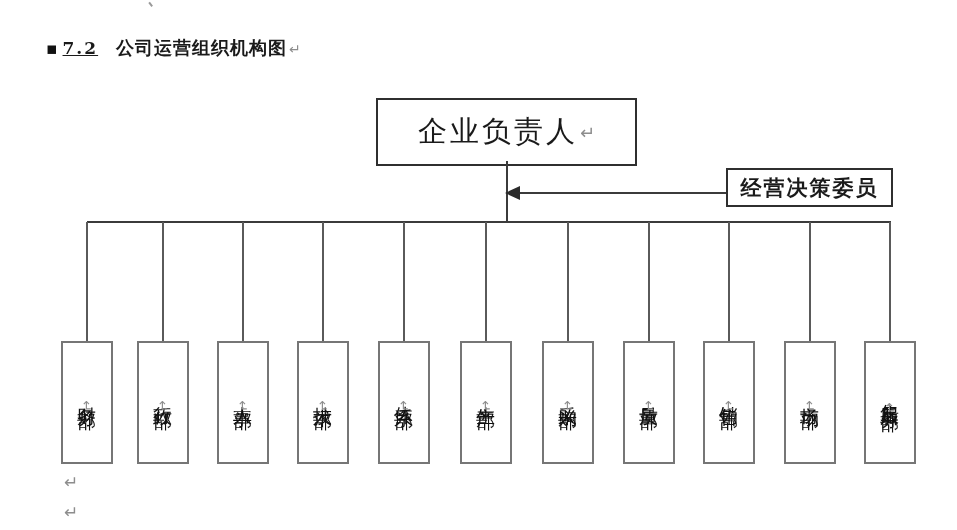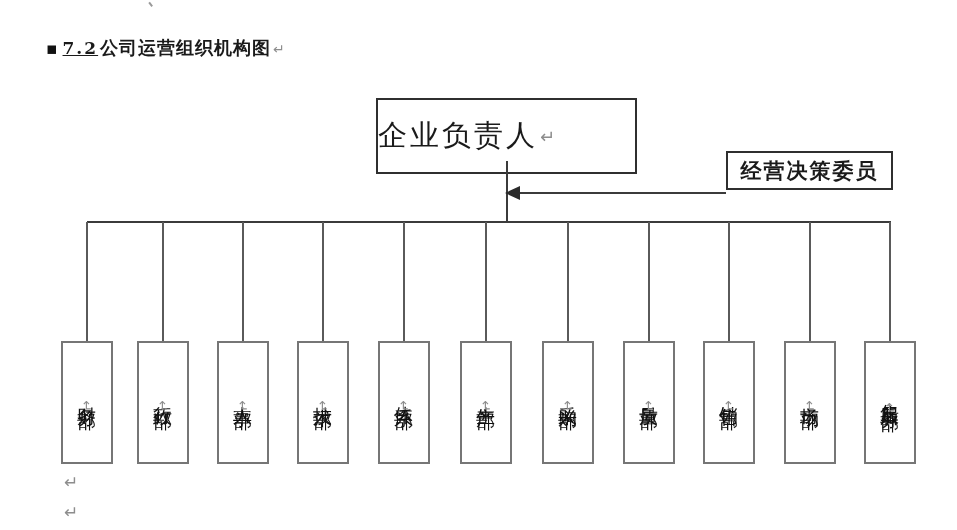--- a/index.html
+++ b/index.html
@@ -5,36 +5,36 @@
   html,body { margin:0; padding:0; background:#fff; }
   .page {
     position:relative; width:957px; height:530px; background:#ffffff;
     font-family:"DejaVu Serif","Liberation Serif",serif; color:#1a1a1a;
     overflow:hidden;
   }
   
   .heading { position:absolute; left:46px; top:36px; display:flex; align-items:baseline; white-space:nowrap; }
   .h-bullet { font-size:17px; color:#111; margin-right:5px; font-family:"DejaVu Sans",sans-serif; }
   .h-num { font-weight:bold; font-size:17px; letter-spacing:2px;text-decoration:underline; }
-  .h-title { font-weight:bold; font-size:18px; letter-spacing:1px; margin-left:2px; }
+  .h-title { font-weight:bold; font-size:18px; letter-spacing:1px; margin-left:18px; }
   .pmark { color:#8d8d8d; font-family:"DejaVu Sans",sans-serif; }
   .h-pmark { font-size:14px; margin-left:2px; }
   
   .top-fragment { position:absolute; left:149px; top:0; width:6px; height:5px;
     border-left:2px solid #9a9a9a; transform:rotate(-38deg); }
   
   .root-box {
-    position:absolute; left:376px; top:98px; width:261px; height:76px;
+    position:absolute; left:376px; top:98px; width:261px; height:68px;
     border:2px solid #2f2f2f; box-sizing:border-box;
-    display:flex; align-items:center; 
+    display:flex; align-items:center; justify-content:center;
   }
   .root-label { font-size:29px; letter-spacing:3px; }
   .root-pmark { font-size:18px; margin-left:2px; }
   .advisory-box {
-    position:absolute; left:726px; top:151px; width:167px; height:39px;
+    position:absolute; left:726px; top:168px; width:167px; height:39px;
     border:2px solid #2f2f2f; box-sizing:border-box;
     display:flex; align-items:center; justify-content:center;
   }
   .advisory-label { font-size:21px; font-weight:bold; letter-spacing:2px; }
   
   .line { position:absolute; background:#3b3b3b; }
   .root-drop { left:506px; top:161px; width:2px; height:61px; }
   .arrow-line { left:518px; top:192px; width:208px; height:2px; }
   .arrowhead {
     position:absolute; left:505px; top:186px; width:0; height:0;

